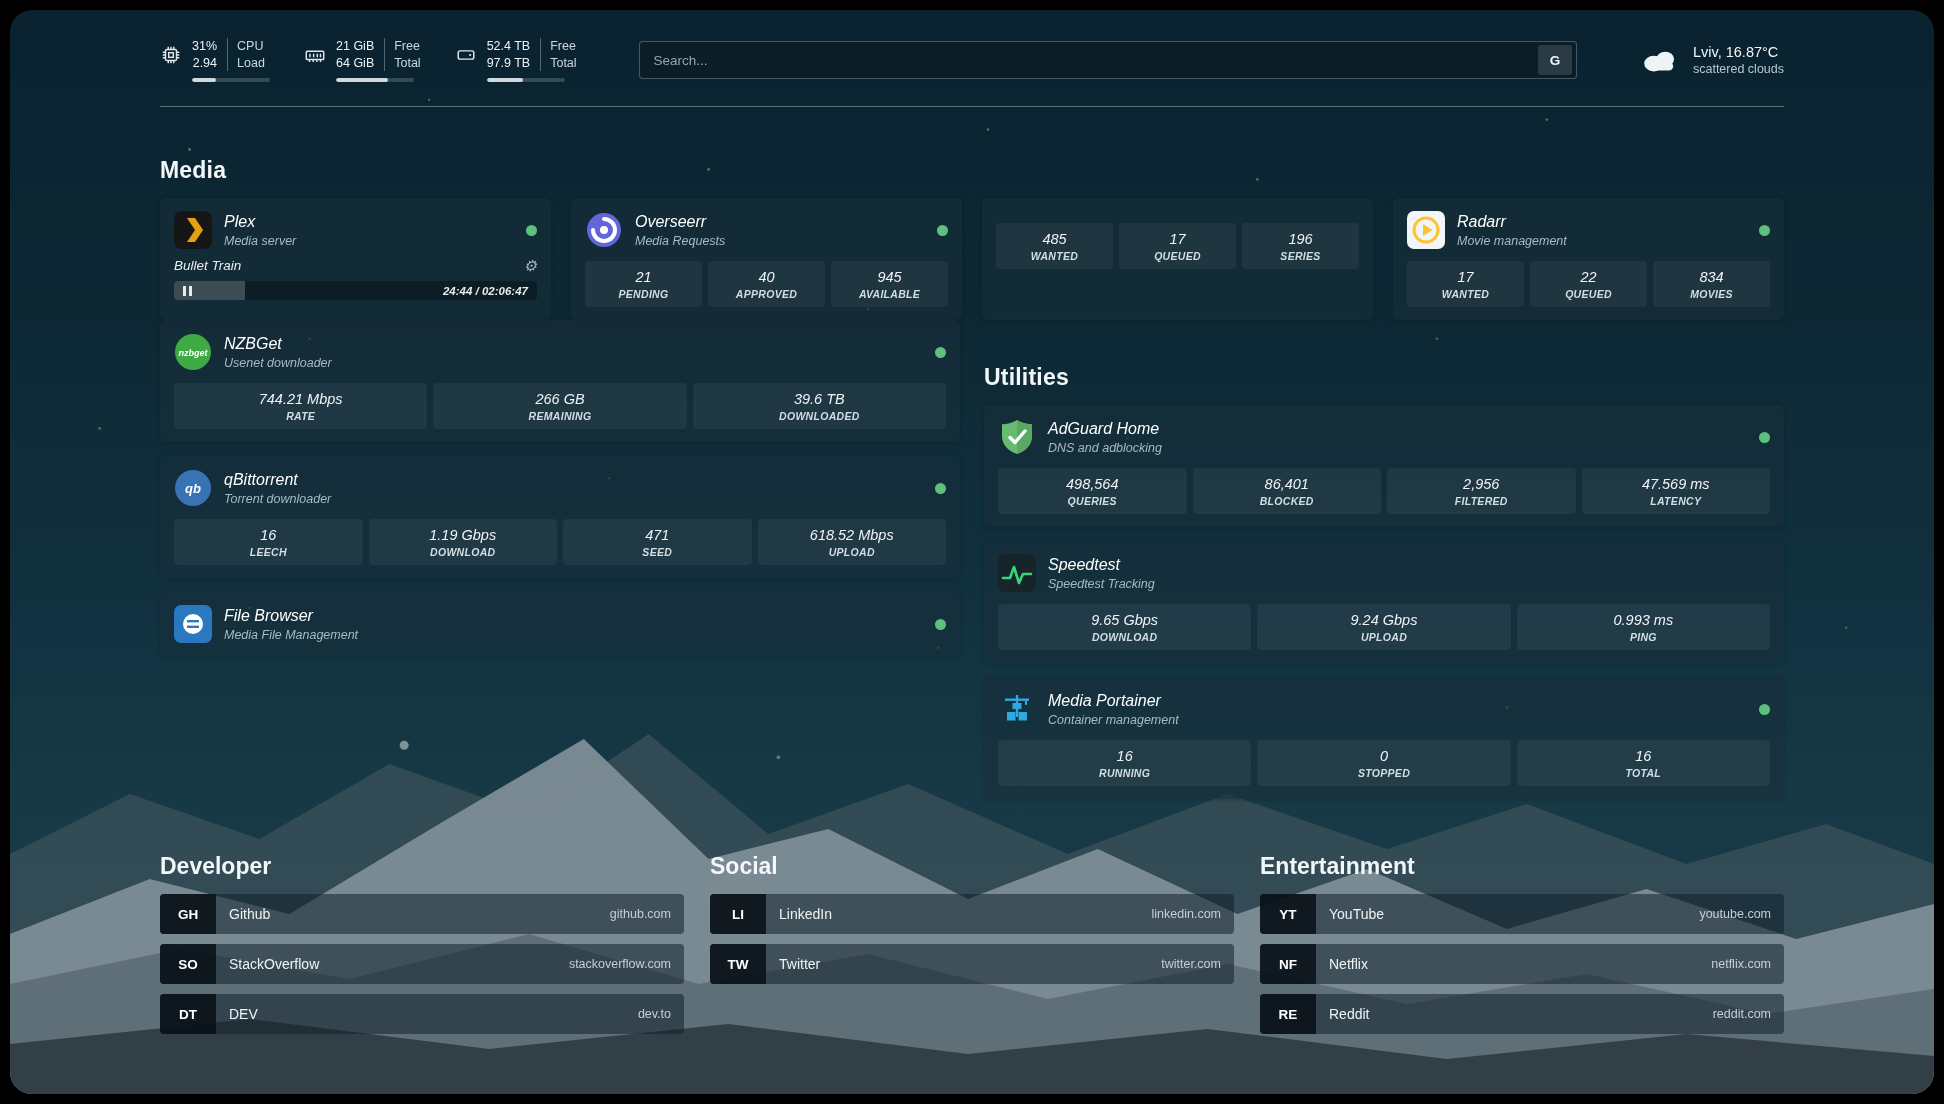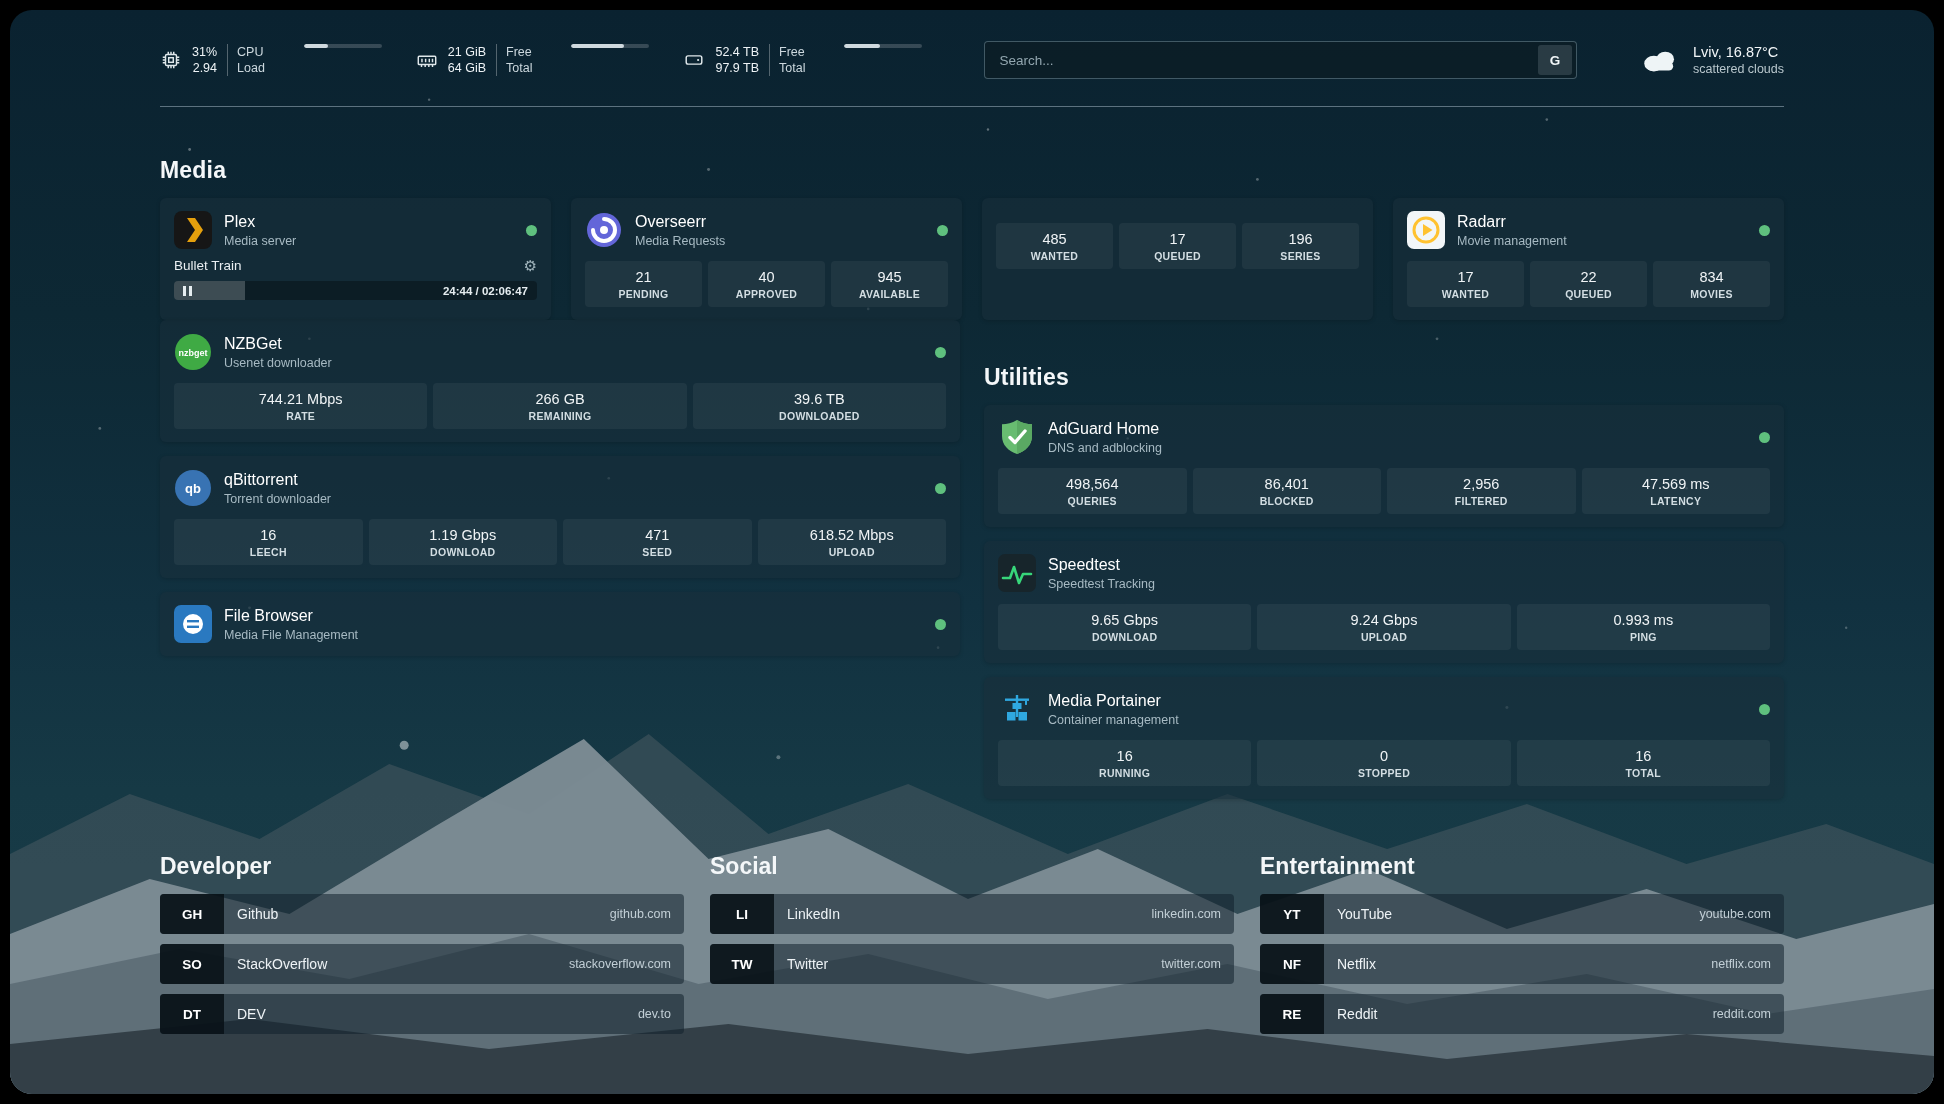--- a/index.html
+++ b/index.html
@@ -8,21 +8,21 @@
   .app {
     position:absolute; inset:10px; border-radius:22px; overflow:hidden;
     background:linear-gradient(180deg,#0a2230 0%, #0d2834 28%, #113140 55%, #163945 72%, #1a3d49 100%);
   }
   .bg-decor { position:absolute; inset:0; width:100%; height:100%; }
   .mountains { position:absolute; left:0; right:0; bottom:0; width:100%; height:430px; }
   .content { position:relative; z-index:2; padding:24px 150px 20px; }
 
   
   .header { display:flex; align-items:center; gap:34px; }
-  .sys { display:flex; flex-direction:row; gap:7px; }
+  .sys { display:flex; flex-direction:column; gap:7px; }
   .sys-top { display:flex; align-items:center; gap:10px; }
   .sys-icon { width:22px; height:22px; color:#dfe7ea; flex:0 0 auto; }
   .sys-col { display:flex; flex-direction:column; font-size:12.5px; line-height:1.3; color:#eef3f6; text-align:right; }
   .sys-col.labels { text-align:left; color:#ccd8de; border-left:1px solid rgba(255,255,255,.3); padding-left:9px; }
   .sys-bar { margin-left:32px; width:78px; height:4px; border-radius:2px; background:rgba(255,255,255,.18); overflow:hidden; }
   .sys-bar-fill { height:100%; background:#cfd9de; border-radius:2px; width:50%; }
 
   .search { flex:1; height:38px; margin:7px 28px; position:relative; display:flex; align-items:center;
     background:rgba(12,26,34,.6); border:1px solid rgba(170,200,215,.35); border-radius:4px; }
   .search input { flex:1; background:transparent; border:none; outline:none; color:#e8eef1;
@@ -40,21 +40,21 @@
 
   
   h2.sec { font-size:23px; font-weight:700; color:#f4f7f9; margin:44px 0 14px; letter-spacing:.2px; }
   h2.sec.first { margin-top:50px; }
 
   .grid4 { display:grid; grid-template-columns:repeat(4,1fr); gap:20px; }
   .cols2 { display:grid; grid-template-columns:1fr 1fr; gap:24px; align-items:start; }
   .vstack { display:flex; flex-direction:column; gap:14px; }
 
   .card { background:rgba(24,47,59,.58); border-radius:6px; padding:13px 14px;
-    box-shadow:0 1px 4px rgba(0,0,0,.18); }
+    box-shadow:0 1px 4px rgba(0,0,0,.18);font-style:italic; }
   .card-head { display:flex; align-items:center; gap:12px; }
   .app-icon { width:38px; height:38px; flex:0 0 auto; }
   .app-icon svg { width:38px; height:38px; display:block; }
   .t { font-size:16px; font-weight:500; color:#ffffff; }
   .s { font-size:12.5px; color:#a7bac3; margin-top:3px; }
   .dot { width:11px; height:11px; border-radius:50%; background:#5fc07e; margin-left:auto; align-self:center; flex:0 0 auto; }
 
   .stats { display:flex; gap:6px; margin-top:12px; }
   .stat { flex:1; background:rgba(255,255,255,.055); border-radius:4px; text-align:center; padding:8px 4px 7px; }
   .stat .v { font-size:14.5px; color:#f0f4f6; }
@@ -68,21 +68,21 @@
     display:flex; align-items:center; padding:0 9px; overflow:hidden; }
   .player-fill { position:absolute; left:0; top:0; bottom:0; background:rgba(235,245,250,.22); width:19%; }
   .pause { display:flex; gap:3px; z-index:1; cursor:pointer; }
   .pause i { width:3px; height:10px; background:#e6edf0; display:block; }
   .ptime { margin-left:auto; font-size:11.5px; font-weight:600; color:#e6edf0; z-index:1; }
 
   
   .grid3 { display:grid; grid-template-columns:repeat(3,1fr); gap:26px; margin-top:6px; }
   .bm-list { display:flex; flex-direction:column; gap:10px; }
   .bm { display:flex; align-items:center; background:rgba(16,33,43,.55); border-radius:4px; height:40px; overflow:hidden; cursor:pointer; }
-  .bm-chip { width:64px; height:40px; background:rgba(8,17,23,.88); color:#fff; font-weight:700; font-size:13.5px;
+  .bm-chip { width:56px; height:40px; background:rgba(8,17,23,.88); color:#fff; font-weight:700; font-size:13.5px;
     display:flex; align-items:center; justify-content:center; flex:0 0 auto;text-align:center; }
   .bm-name { font-size:14px; color:#eef3f6; margin-left:13px; }
   .bm-url { margin-left:auto; margin-right:13px; font-size:12.5px; color:#c2cfd6; }
 
   .bm-section-title { font-size:23px; font-weight:700; color:#f4f7f9; margin:0 0 14px; }
   .bookmarks-region { margin-top:54px; }
 </style>
 </head>
 <body>
 

